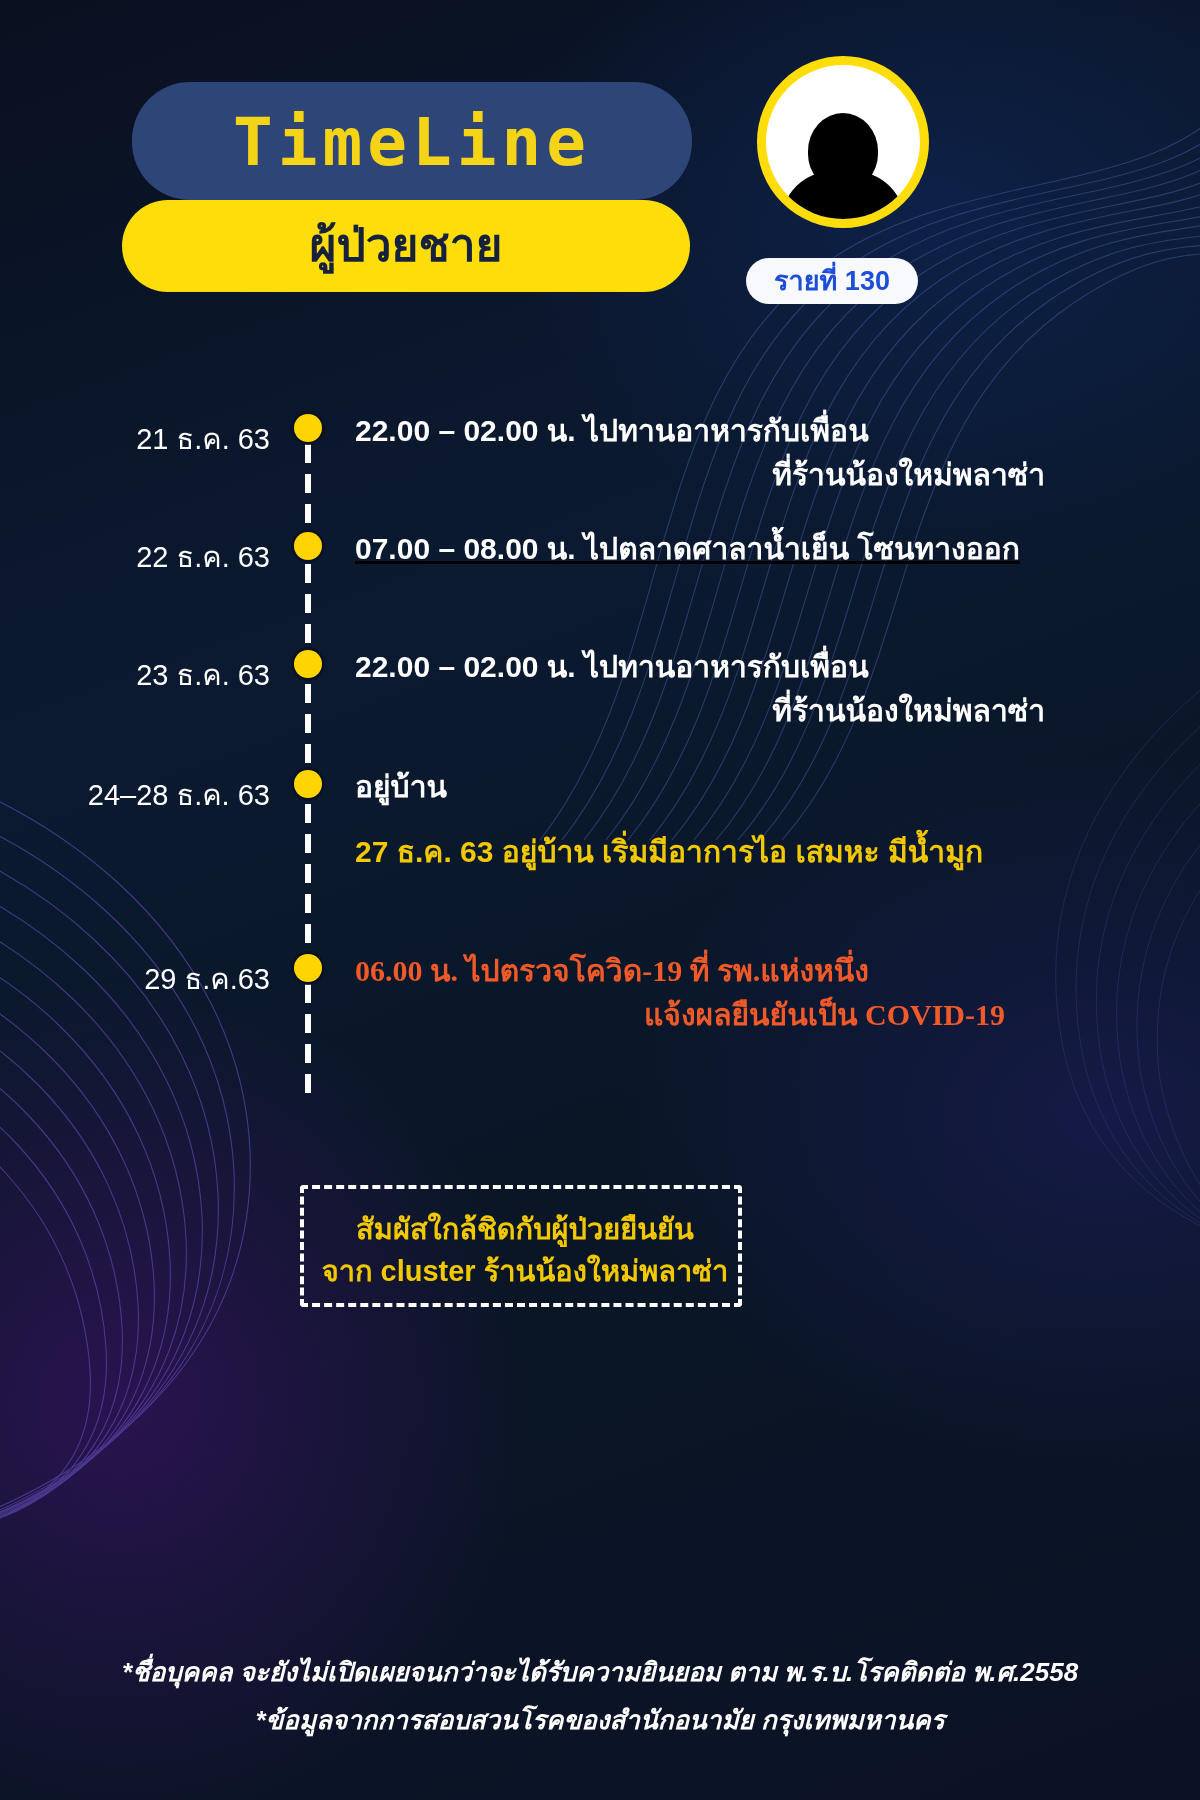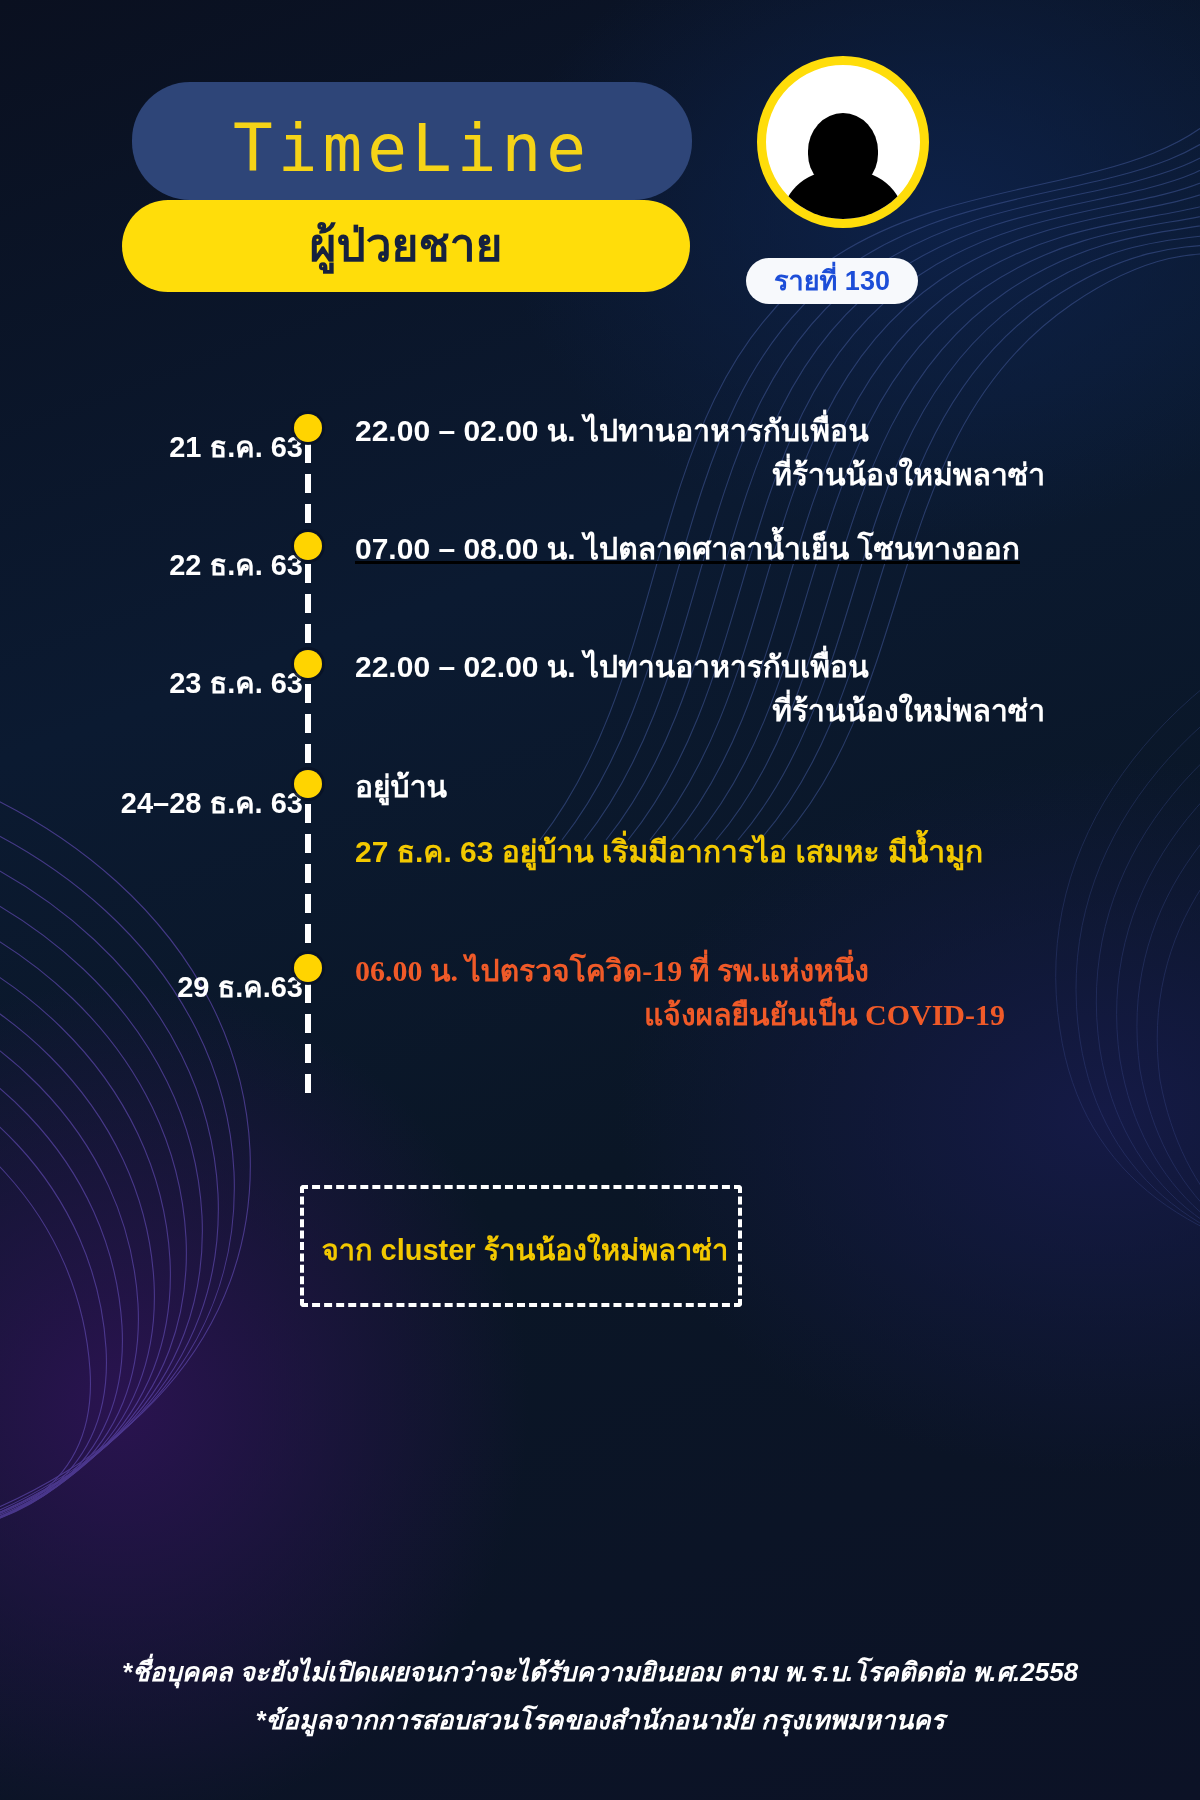--- a/index.html
+++ b/index.html
@@ -36,27 +36,27 @@
   #title-plate {
     position: absolute;
     left: 132px; top: 82px;
     width: 560px; height: 118px;
     background: #2e4578;
     border-radius: 58px;
     z-index: 1;
   }
   #title-text {
     position: absolute;
-    left: 132px; top: 90px;
+    left: 132px; top: 84px;
     width: 560px; height: 124px;
     line-height: 118px;
     text-align: center;
     font-family: "DejaVu Sans Mono", "Liberation Mono", monospace;
     font-size: 66px;
-    font-weight: 400;
+    font-weight: 700;
     letter-spacing: 5px;
     color: #f5d317;
     z-index: 3;
     white-space: nowrap;
   }
   #subtitle-plate {
     position: absolute;
     left: 122px; top: 200px;
     width: 568px; height: 92px;
     background: #ffdd0a;
@@ -136,28 +136,27 @@
     height: 660px;
     background-image: linear-gradient(#ffffff 62%, rgba(255,255,255,0) 0%);
     background-size: 6px 30px;
     background-repeat: repeat-y;
   }
 
   .tl-row { position: absolute; left: 0; width: 1200px; }
 
   .tl-date {
     position: absolute;
-    left: 0; top: 12px;
+    left: 0; top: 4px;
     width: 270px;
     text-align: right;
     font-size: 29px;
-    font-weight: 700;
+    font-weight: 400;
     color: #ffffff;
     white-space: nowrap;
-    margin-left: 33px;
   }
 
   .tl-dot {
     position: absolute;
     left: 294px; top: 2px;
     width: 28px; height: 28px;
     border-radius: 50%;
     background: #ffd400;
     box-shadow: 0 0 0 3px rgba(8,18,38,0.9);
   }
@@ -336,20 +335,21 @@
       <div class="tl-dot"></div>
       <div class="tl-body" style="width:650px;font-family:Liberation Serif, serif;">
         <div class="tl-line align-left c-orange">06.00 น. ไปตรวจโควิด-19 ที่ รพ.แห่งหนึ่ง</div>
         <div class="tl-line align-right c-orange">แจ้งผลยืนยันเป็น COVID-19</div>
       </div>
     </div>
   </div>
 
   <div id="callout">
     <div id="callout-inner">
+      <div class="callout-line">สัมผัสใกล้ชิดกับผู้ป่วยยืนยัน</div>
       <div class="callout-line">จาก cluster ร้านน้องใหม่พลาซ่า</div>
     </div>
   </div>
 
   <div id="footer">
     <div class="footer-line">*ชื่อบุคคล จะยังไม่เปิดเผยจนกว่าจะได้รับความยินยอม ตาม พ.ร.บ.โรคติดต่อ พ.ศ.2558</div>
     <div class="footer-line">*ข้อมูลจากการสอบสวนโรคของสำนักอนามัย กรุงเทพมหานคร</div>
   </div>
 
 </div>

